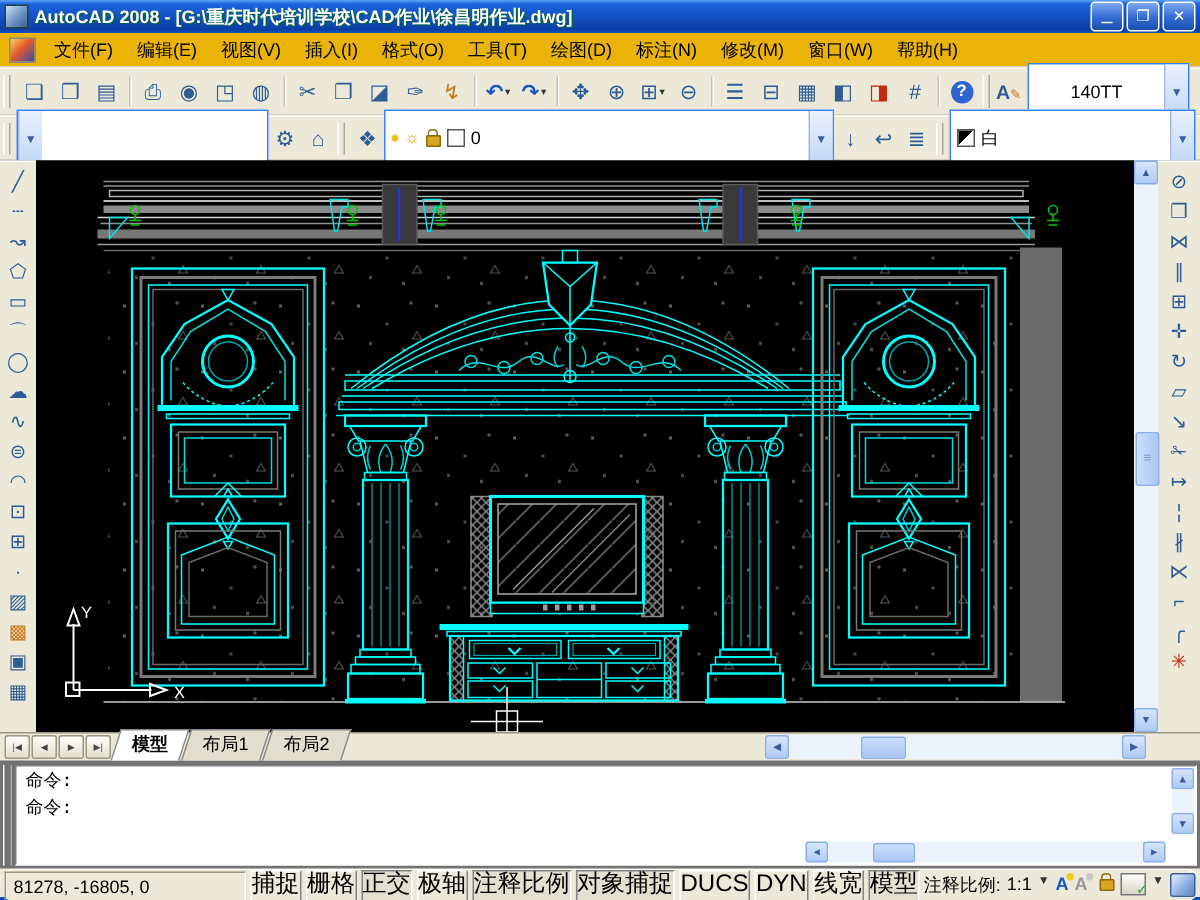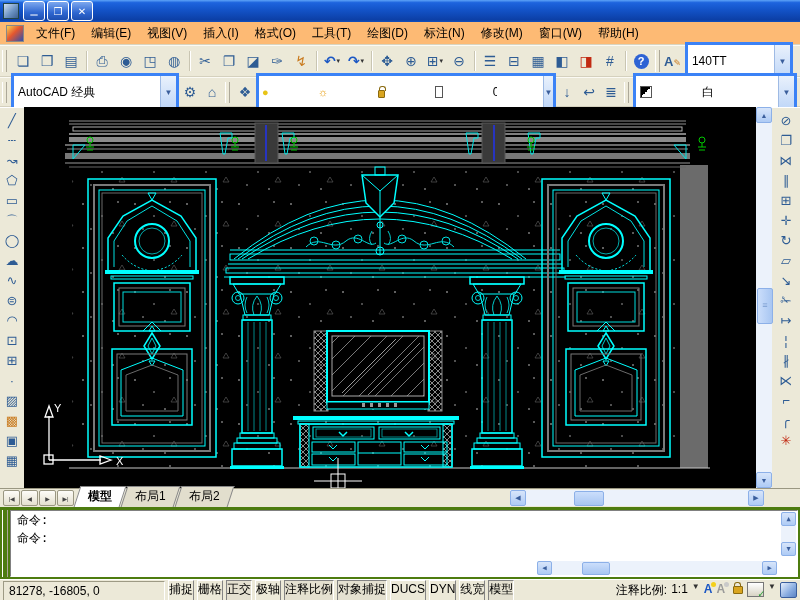--- a/index.html
+++ b/index.html
@@ -7,42 +7,42 @@
   #window{width:800px;height:600px;box-sizing:border-box;display:flex;flex-direction:column;background:#ECE9D8;border-bottom:2px solid #0B49B5;}
   
   .titlebar{height:22px;flex:0 0 22px;display:flex;align-items:center;padding:0 3px;
     background:linear-gradient(180deg,#5EA4F8 0%,#1D64DE 12%,#1353C8 45%,#0C3FA6 90%,#1250BE 100%);color:#fff;}
   .titlebar .app-ico{width:16px;height:16px;margin-right:4px;background:linear-gradient(135deg,#cfe0f2 0%,#6d94c4 55%,#3d5f8f 100%);border:1px solid #244;box-sizing:border-box;}
   .titlebar .t-text{font-weight:bold;font-size:12px;text-shadow:1px 1px 1px #063;white-space:nowrap;overflow:hidden;flex:1;}
   .tbtns{display:flex;gap:2px;}
   .tbtn-win{width:20px;height:18px;border-radius:3px;border:1px solid #fff;display:flex;align-items:center;justify-content:center;color:#fff;font-size:10px;font-weight:bold;
     background:linear-gradient(180deg,#7DA8EF,#2E66D0 60%,#1E4FB0);}
   
-  .menubar{height:22px;flex:0 0 22px;display:flex;align-items:center;background:#fdba74;border-bottom:1px solid #D8D4C0;padding-left:2px;}
+  .menubar{height:22px;flex:0 0 22px;display:flex;align-items:center;background:#eab308;border-bottom:1px solid #D8D4C0;padding-left:2px;}
   .menu-ico{width:16px;height:15px;margin:0 4px;background:linear-gradient(135deg,#f7d353 0%,#e4572f 45%,#2f4fae 100%);border:1px solid #888;}
   .menu-item{padding:2px 8px;white-space:nowrap;}
   
   .toolrow{display:flex;align-items:center;background:#ECE9D8;border-top:1px solid #FBFAF4;border-bottom:1px solid #D5D1BE;}
   .row1{height:30px;flex:0 0 30px;}
   .row2{height:28px;flex:0 0 28px;}
   .grip{width:3px;height:75%;border-left:1px solid #fff;border-right:1px solid #ACA899;margin:0 4px 0 2px;}
   .tbtn{width:24px;height:24px;display:flex;align-items:center;justify-content:center;border:1px solid transparent;box-sizing:border-box;}
   .row2 .tbtn{width:22px;height:22px;}
   .vcol .tbtn{width:22px;height:20px;}
   .tbtn .glyph{font-size:14px;line-height:1;color:#2E5C94;}
   .vcol .tbtn .glyph{font-size:13px;}
   .tbtn.sep{width:7px;height:22px;border:none;pointer-events:none;}
   .tbtn.sep:before{content:"";display:block;width:1px;height:20px;background:#C9C5B2;border-right:1px solid #fff;}
   .tbtn.blue .glyph{color:#1B57C4;font-weight:bold;}
   .tbtn.org .glyph{color:#C97A1E;}
   .tbtn.red .glyph{color:#C22A12;}
   .tbtn.help .glyph{background:#2E63D4;color:#fff;border-radius:8px;width:15px;height:15px;font-size:11px;font-weight:bold;display:flex;align-items:center;justify-content:center;}
   .tbtn.flyout:after{content:"▾";font-size:7px;color:#333;margin-left:1px;}
   
-  .combo{height:38px;background:#fff;border:3px solid #3b82f6;display:flex;align-items:center;box-sizing:border-box;gap:46px;}
+  .combo{height:38px;background:#fff;border:1px solid #3b82f6;display:flex;align-items:center;box-sizing:border-box;}
   .combo .cval{flex:1;padding:0 4px;white-space:nowrap;overflow:hidden;}
   .combo .carrow{width:15px;align-self:stretch;background:linear-gradient(180deg,#E9F1FC,#C0D7F8);border-left:1px solid #9EBAE4;color:#3A5E9C;font-size:8px;display:flex;align-items:center;justify-content:center;}
   .swatch{width:10px;height:10px;border:1px solid #555;margin-left:4px;}
   .swatch.bw{background:linear-gradient(135deg,#000 50%,#fff 50%);}
   .swatch.white{background:#fff;}
   .mini-ico{font-size:11px;margin-left:3px;line-height:1;}
   .bulb{color:#E8C416;}
   .sun{color:#E8A016;}
   .padlock{width:8px;height:6px;background:#D9A520;border:1px solid #8a6a10;border-radius:1px;position:relative;margin:4px 0 0 4px;}
   .padlock:before{content:"";position:absolute;top:-5px;left:0px;width:5px;height:4px;border:1px solid #8a6a10;border-bottom:none;border-radius:3px 3px 0 0;}
@@ -64,52 +64,53 @@
   .tabbar{height:18px;flex:0 0 18px;display:flex;align-items:flex-end;background:#ECE9D8;border-top:1px solid #9A9782;}
   .tabnav{display:flex;gap:1px;margin:0 3px 1px 3px;}
   .tabnav .nbtn{width:15px;height:14px;background:linear-gradient(180deg,#FDFCF8,#E4E0CE);border:1px solid #9A9782;border-radius:2px;font-size:6px;color:#444;display:flex;align-items:center;justify-content:center;}
   .tab{padding:1px 10px 2px 10px;border:1px solid #888;border-bottom:none;background:#E2DECD;margin-right:1px;transform:skewX(-18deg);font-size:12px;}
   .tab > span{display:inline-block;transform:skewX(18deg);}
   .tab.active{background:#fff;font-weight:bold;}
   .hscroll{display:flex;margin:0 36px 1px auto;width:254px;height:16px;background:#ECF2FB;}
   .hs-track{flex:1;position:relative;}
   .hs-thumb{position:absolute;top:1px;height:13px;width:28px;left:48px;background:linear-gradient(180deg,#CBDEFB,#A8C6F2);border:1px solid #8CB0E8;border-radius:2px;}
   
-  .cmdarea{flex:0 0 72px;height:72px;background:#4d7c0f;padding:3px 2px 2px 2px;box-sizing:border-box;display:flex;}
+  .cmdarea{flex:0 0 72px;height:72px;background:#737373;padding:3px 2px 2px 2px;box-sizing:border-box;display:flex;}
   .cmdgrip{width:4px;border-left:1px solid #fff;border-right:1px solid #ACA899;margin-right:2px;}
   .cmdbox{flex:1;background:#fff;border:1px solid;border-color:#808080 #fff #fff #808080;position:relative;font-family:"DejaVu Sans Mono","Liberation Mono",monospace;font-size:12px;color:#000;}
   .cmdline{padding:1px 6px;line-height:16px;white-space:pre;}
   .cmd-vscroll{position:absolute;right:1px;top:1px;width:15px;height:44px;background:#ECF2FB;display:flex;flex-direction:column;justify-content:space-between;}
   .cmd-vscroll .sb-b{height:14px;flex:0 0 14px;}
   .cmd-hscroll{position:absolute;right:20px;bottom:1px;width:240px;height:14px;background:#ECF2FB;display:flex;}
   .cmd-hscroll .sb-b{width:15px;flex:0 0 15px;height:14px;}
   .cmd-hscroll .hs-thumb{height:11px;width:26px;left:30px;}
   
-  .statusbar{flex:1;display:flex;align-items:center;background:#ECE9D8;border-top:1px solid #fff;padding:0 3px;gap:3px;}
+  .statusbar{flex:1;display:flex;align-items:center;background:#ECE9D8;border-top:1px solid #fff;padding:0 3px;gap:3px;border-radius:10px;}
   .coords{width:150px;height:18px;line-height:18px;padding:0 5px;border:1px solid;border-color:#9D9A84 #FFF #FFF #9D9A84;font-size:12px;white-space:nowrap;}
-  .sb-tog{height:19px;line-height:17px;padding:0 0;border:1px solid;border-color:#FFF #848484 #848484 #FFF;background:#ECE9D8;white-space:nowrap;font-size:12px;}
+  .sb-tog{height:19px;line-height:17px;padding:0 0;border:1px solid;border-color:#FFF #848484 #848484 #FFF;background:#ECE9D8;white-space:nowrap;font-size:16px;}
   .sb-tog.pressed{border-color:#848484 #FFF #FFF #848484;background:#E4E0D0;}
   .tray{margin-left:auto;display:flex;gap:4px;}
   .ann-scale{white-space:nowrap;}
   .tray .dd{font-size:8px;color:#333;}
   .tray-a{font-weight:bold;color:#1B57C4;font-size:12px;position:relative;}
   .tray-a:after{content:"";position:absolute;right:-4px;top:0;width:5px;height:5px;border-radius:3px;background:#F4D018;}
   .tray-a.gray{color:#9a9a9a;}
   .tray-a.gray:after{background:#c9c9c9;}
   .winpos{width:15px;height:13px;border:1px solid #777;background:linear-gradient(180deg,#fff,#d8d4c4);position:relative;}
   .winpos:after{content:"✓";position:absolute;right:-2px;bottom:-3px;color:#1E9E2E;font-size:9px;font-weight:bold;}
   .cleanscr{width:15px;height:14px;border:1px solid #3A5E9C;border-radius:2px;background:linear-gradient(135deg,#E8F0FC,#88ACE0 60%,#5C84C4);}
 </style>
 </head>
 <body>
 
 <div id="window">
 
   <div class="titlebar">
     <div class="app-ico"></div>
+    <div class="t-text">AutoCAD 2008 - [G:\重庆时代培训学校\CAD作业\徐昌明作业.dwg]</div>
     <div class="tbtns">
 
     <div class="tbtn-win">
           <span>＿</span>
         </div>
         <div class="tbtn-win">
           <span>❐</span>
         </div>
         <div class="tbtn-win">
           <span>✕</span>
@@ -237,21 +238,20 @@
     <span class="styles-ico">A</span>
     <div class="combo" style="width:108px;margin-left:4px">
       <span class="cval" style="text-align:center">140TT</span>
       <span class="carrow">▼</span>
     </div>
   </div>
 
   <div class="toolrow row2">
     <div class="grip"></div>
     <div class="combo" style="width:168px">
-      <span class="cval">AutoCAD 经典</span>
       <span class="carrow">▼</span>
     </div>
     <div style="display:flex">
 
     <div class="tbtn">
           <span class="glyph">⚙</span>
         </div>
         <div class="tbtn">
           <span class="glyph">⌂</span>
         </div>

